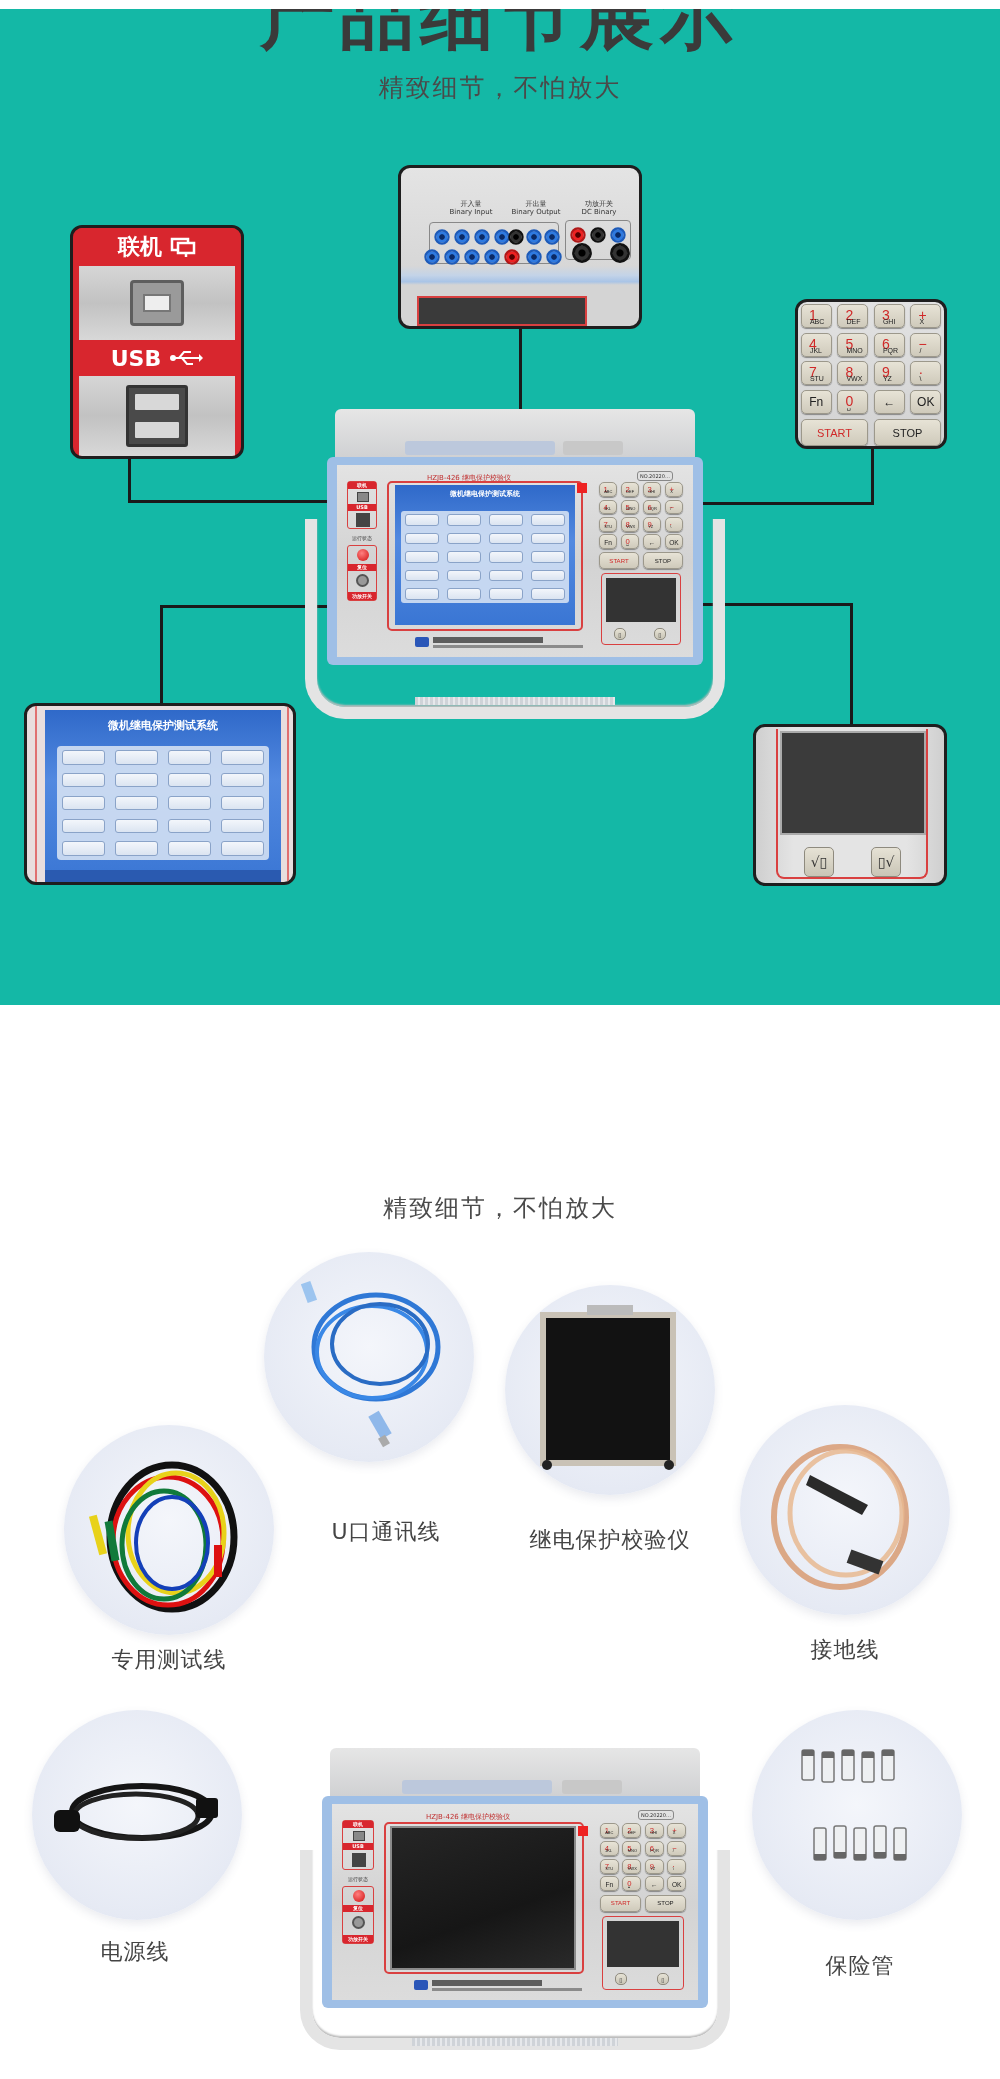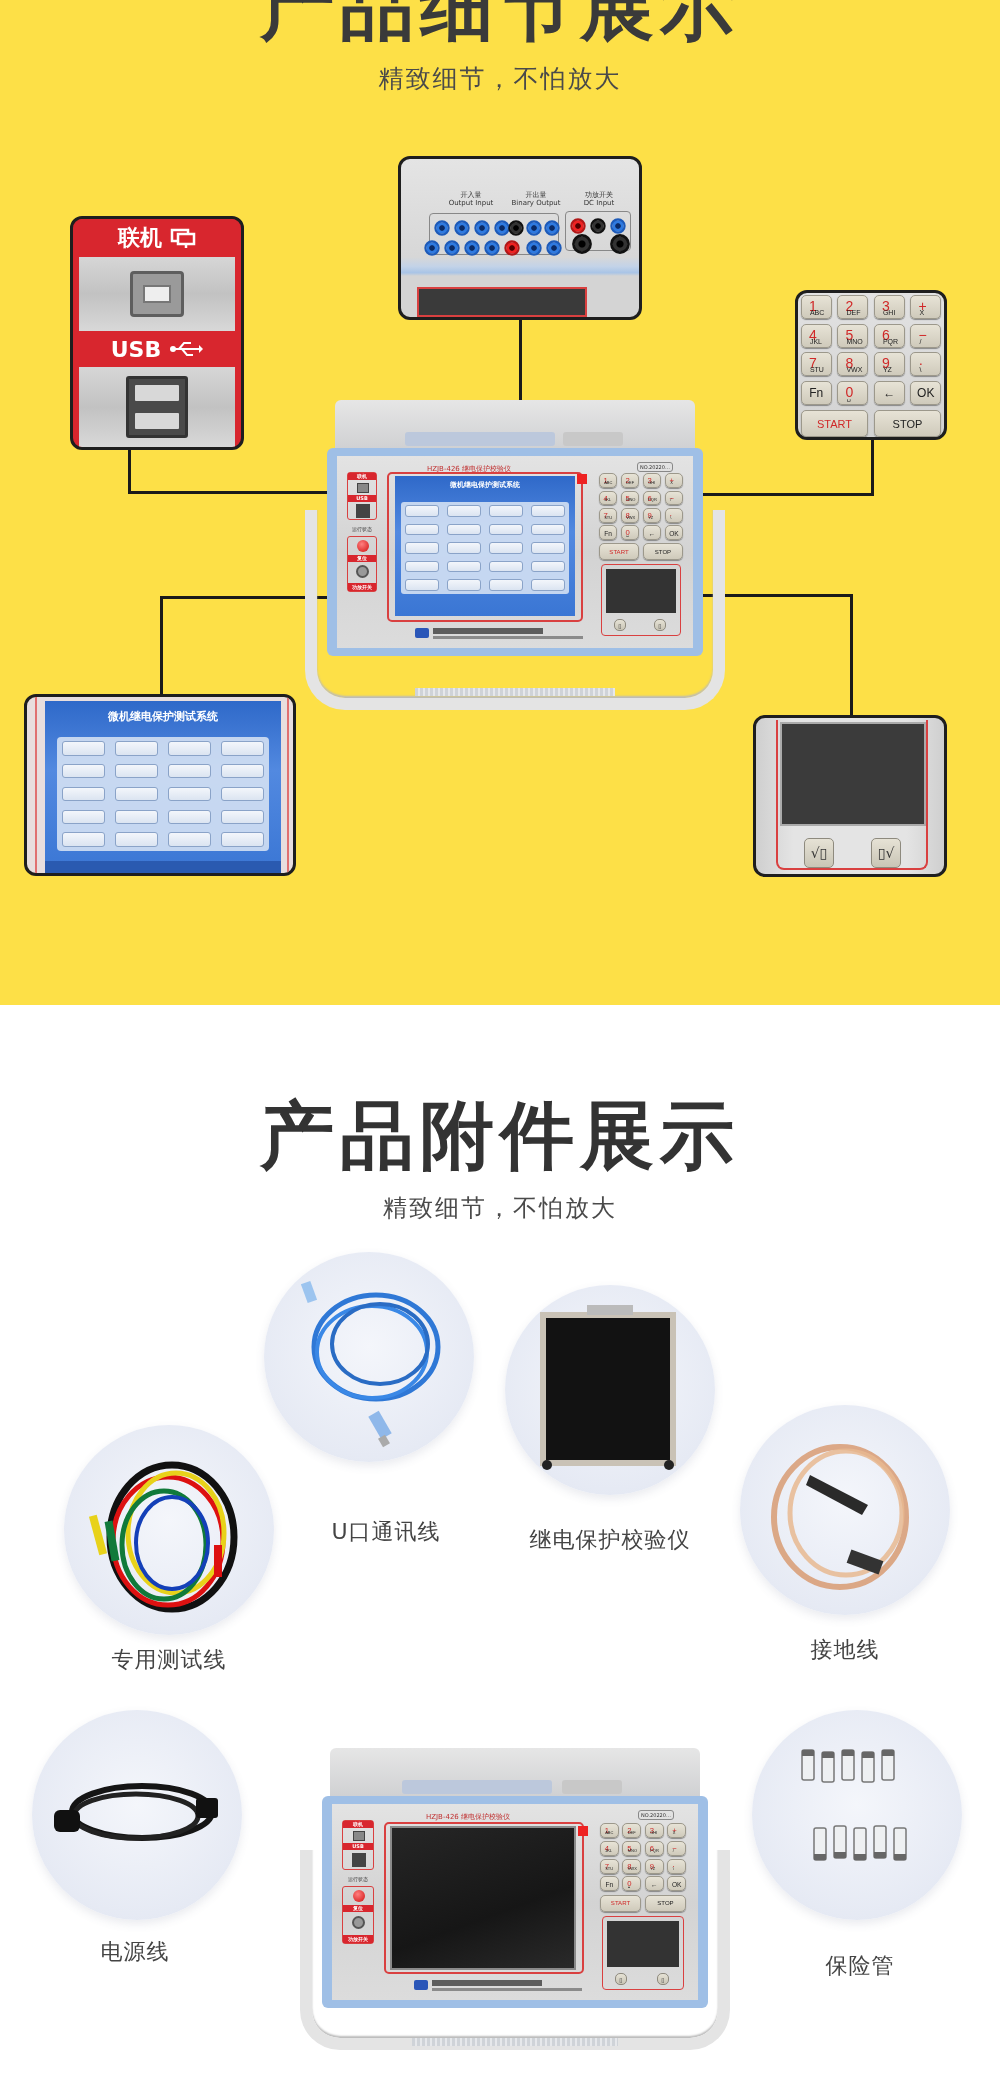--- a/index.html
+++ b/index.html
@@ -1,20 +1,20 @@
 <!DOCTYPE html>
 <html><head>
 <meta charset="utf-8">
 <style>
   * { box-sizing: border-box; margin: 0; padding: 0; }
   body { width: 1000px; height: 2079px; background: #ffffff; font-family: "DejaVu Sans", "Liberation Sans", sans-serif; position: relative; overflow: hidden; color: #333; }
   .abs { position: absolute; }
 
   
-  .sec-top { position: absolute; left: 0; top: 0; width: 1000px; height: 1005px; background: #fde047; overflow: hidden; }
+  .sec-top { position: absolute; left: 0; top: 9px; width: 1000px; height: 1005px; background: #14b8a6; overflow: hidden; }
   .sec-top .title { position: absolute; left: 0; width: 1000px; top: -42px; text-align: center; font-size: 74px; color: #3a3a3a; letter-spacing: 6px; }
   .sec-top .subtitle { position: absolute; left: 0; width: 1000px; top: 62px; text-align: center; font-size: 25px; color: #4a4a4a; letter-spacing: 2px; }
 
   .leader { position: absolute; background: #1a1a1a; }
 
   .callout { position: absolute; border: 3px solid #1e1e1e; border-radius: 12px; overflow: hidden; background: #dcdcdc; }
 
   
   .usb-red { background: #d8262e; color: #fff; font-weight: bold; display: flex; align-items: center; justify-content: center; gap: 8px; }
   .usb-silver { background: linear-gradient(180deg,#d6d6d6,#c2c2c2,#d8d8d8); display: flex; align-items: center; justify-content: center; }
@@ -102,29 +102,29 @@
           <div></div>
           <div></div>
         </div>
     </div>
   </div>
 
   <div class="callout" style="left:398px;top:156px;width:244px;height:164px;background:linear-gradient(180deg,#e4e4e4 0%,#d7d7d7 62%,#c3d3e8 68%,#a9c4e6 72%,#d4d4d4 74%);">
     <div class="abs" style="left:0;top:32px;width:244px;font-size:7px;color:#333;line-height:8px;">
       <div class="abs" style="left:40px;text-align:center;width:60px;">
         <div>开入量</div>
-        <div>Output Input</div>
+        <div>Binary Input</div>
       </div>
       <div class="abs" style="left:105px;text-align:center;width:60px;">
         <div>开出量</div>
         <div>Binary Output</div>
       </div>
       <div class="abs" style="left:168px;text-align:center;width:60px;">
         <div>功放开关</div>
-        <div>DC Input</div>
+        <div>DC Binary</div>
       </div>
     </div>
     <div class="abs" style="left:28px;top:54px;width:130px;height:42px;border:1px solid #888;border-radius:4px;"></div>
     <div class="abs" style="left:164px;top:52px;width:66px;height:40px;border:1px solid #888;border-radius:4px;"></div>
 
     <div class="jack" style="left:30px;top:58px;transform:scale(.7);"></div>
     <div class="jack" style="left:50px;top:58px;transform:scale(.7);"></div>
     <div class="jack" style="left:70px;top:58px;transform:scale(.7);"></div>
     <div class="jack" style="left:90px;top:58px;transform:scale(.7);"></div>
     <div class="jack blk" style="left:104px;top:58px;transform:scale(.7);"></div>
@@ -392,21 +392,20 @@
         <div class="abs" style="left:78px;top:172px;width:14px;height:10px;background:#2a56b8;border-radius:2px;"></div>
         <div class="abs" style="left:96px;top:172px;width:110px;height:6px;background:#333;opacity:.75;"></div>
         <div class="abs" style="left:96px;top:180px;width:150px;height:3px;background:#555;opacity:.6;"></div>
       </div>
     </div>
     <div class="abs" style="left:110px;top:288px;width:200px;height:8px;background:repeating-linear-gradient(90deg,#cfd3d8 0 3px,#e6e8eb 3px 5px);"></div>
   </div>
 </section>
 
 <section class="sec-acc">
-  <h1 class="title">产品附件展示</h1>
   <p class="subtitle">精致细节，不怕放大</p>
 
   <div class="circle" style="left:264px;top:247px;width:210px;height:210px;">
     <svg width="210" height="210" viewBox="0 0 210 210">
       <ellipse cx="112" cy="95" rx="62" ry="52" fill="none" stroke="#2f78d6" stroke-width="5"></ellipse>
       <ellipse cx="108" cy="100" rx="55" ry="46" fill="none" stroke="#3a88e6" stroke-width="4"></ellipse>
       <ellipse cx="116" cy="92" rx="48" ry="40" fill="none" stroke="#2a6cc4" stroke-width="4"></ellipse>
       <rect x="40" y="30" width="10" height="20" fill="#9cc4ef" transform="rotate(-20 45 40)"></rect>
       <rect x="110" y="160" width="12" height="26" fill="#8fb8ea" transform="rotate(-30 116 173)"></rect>
       <rect x="116" y="184" width="8" height="10" fill="#aaa" transform="rotate(-30 120 189)"></rect>

